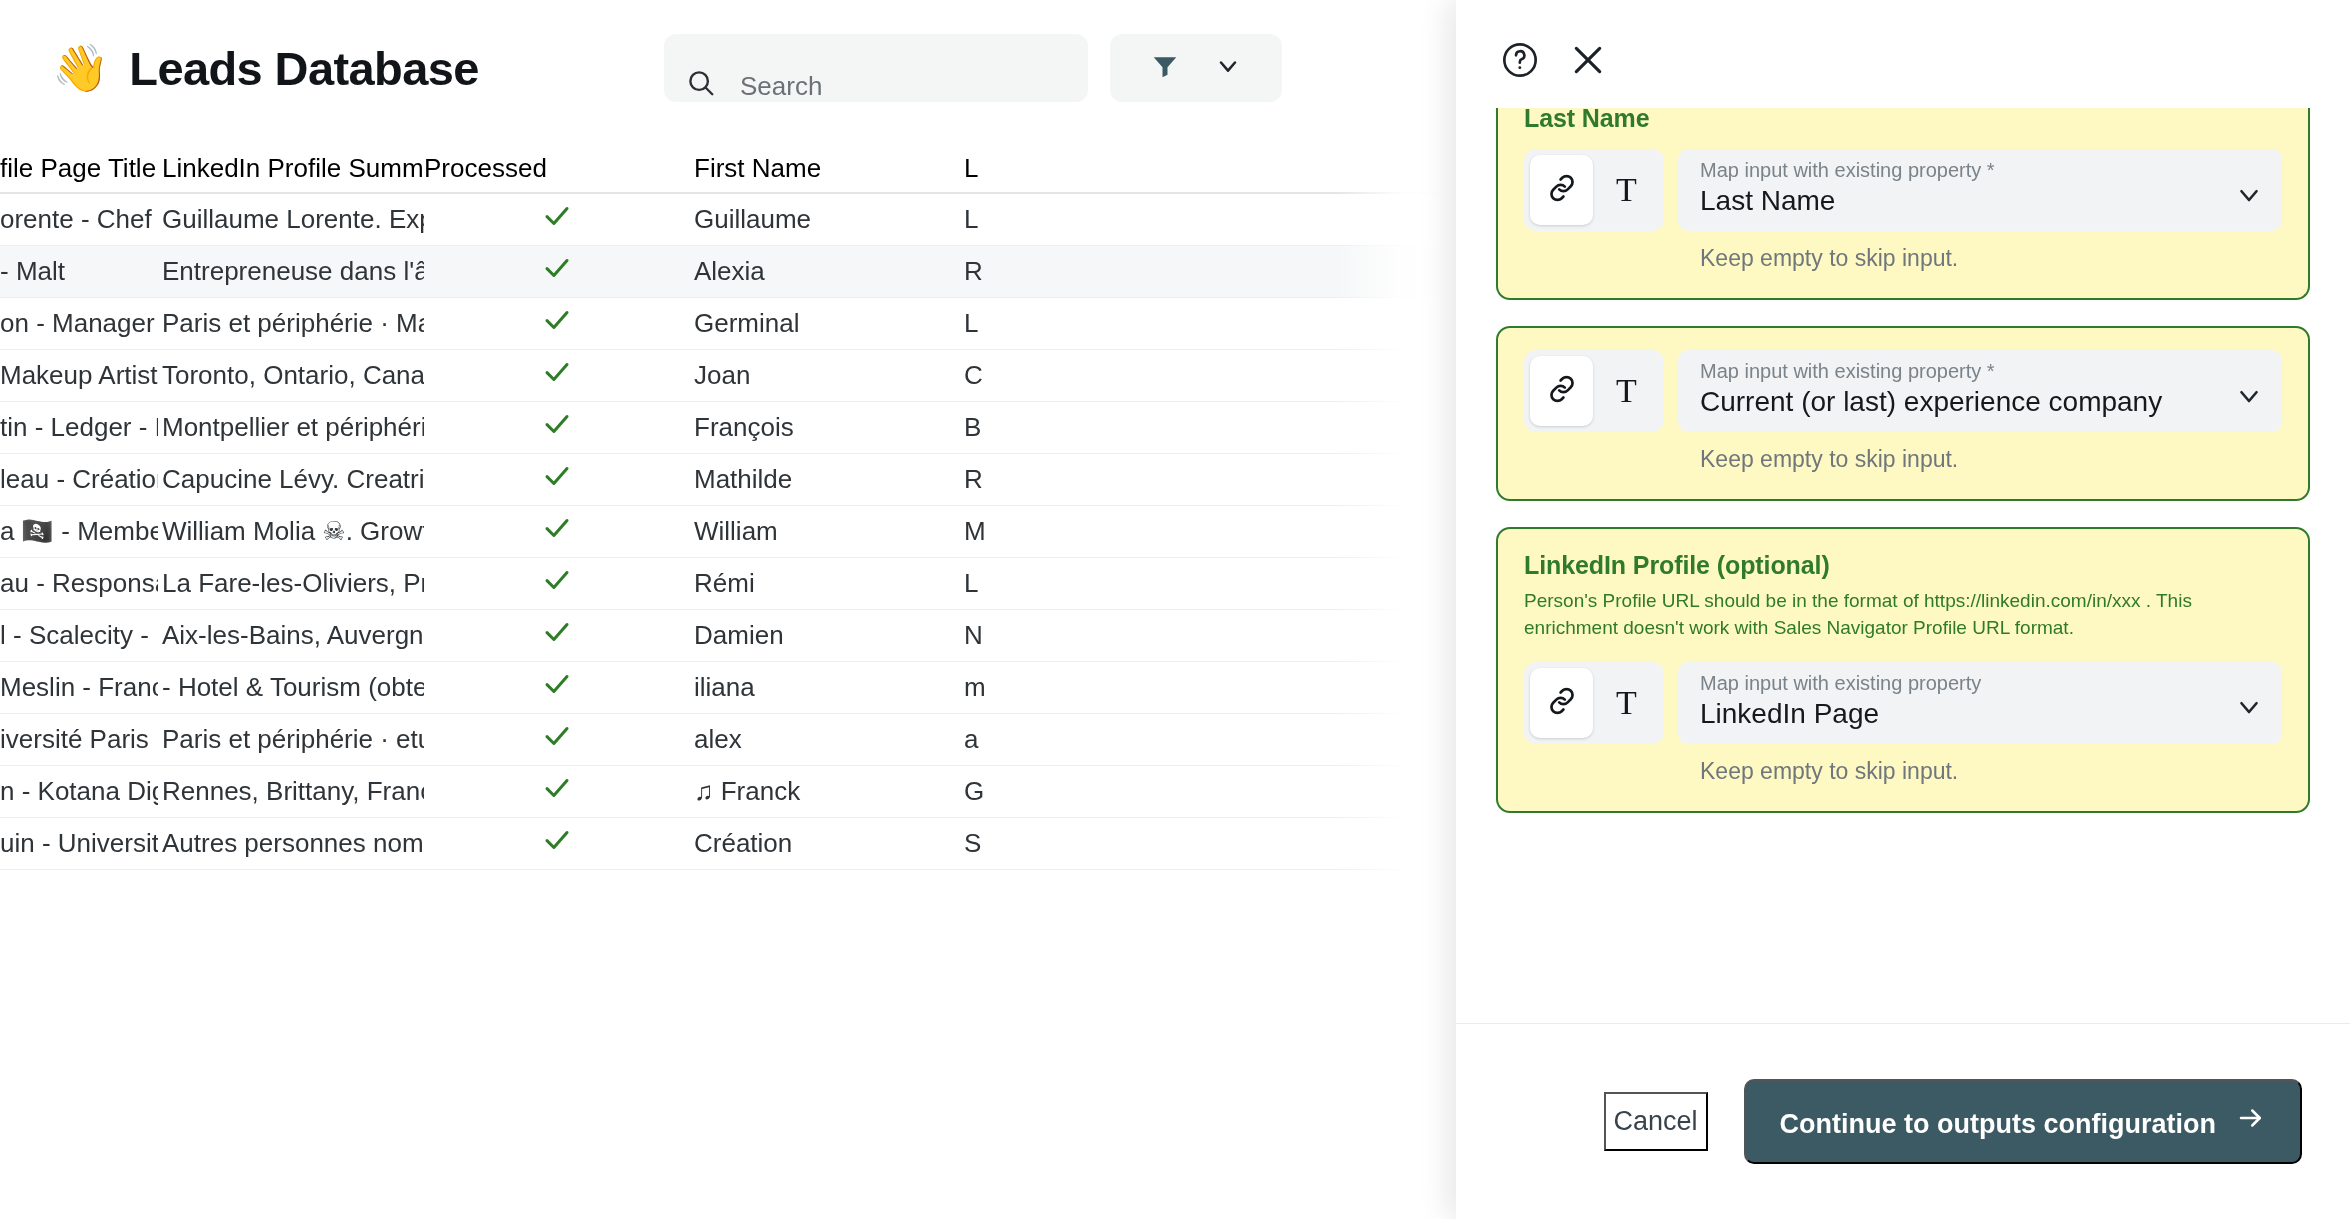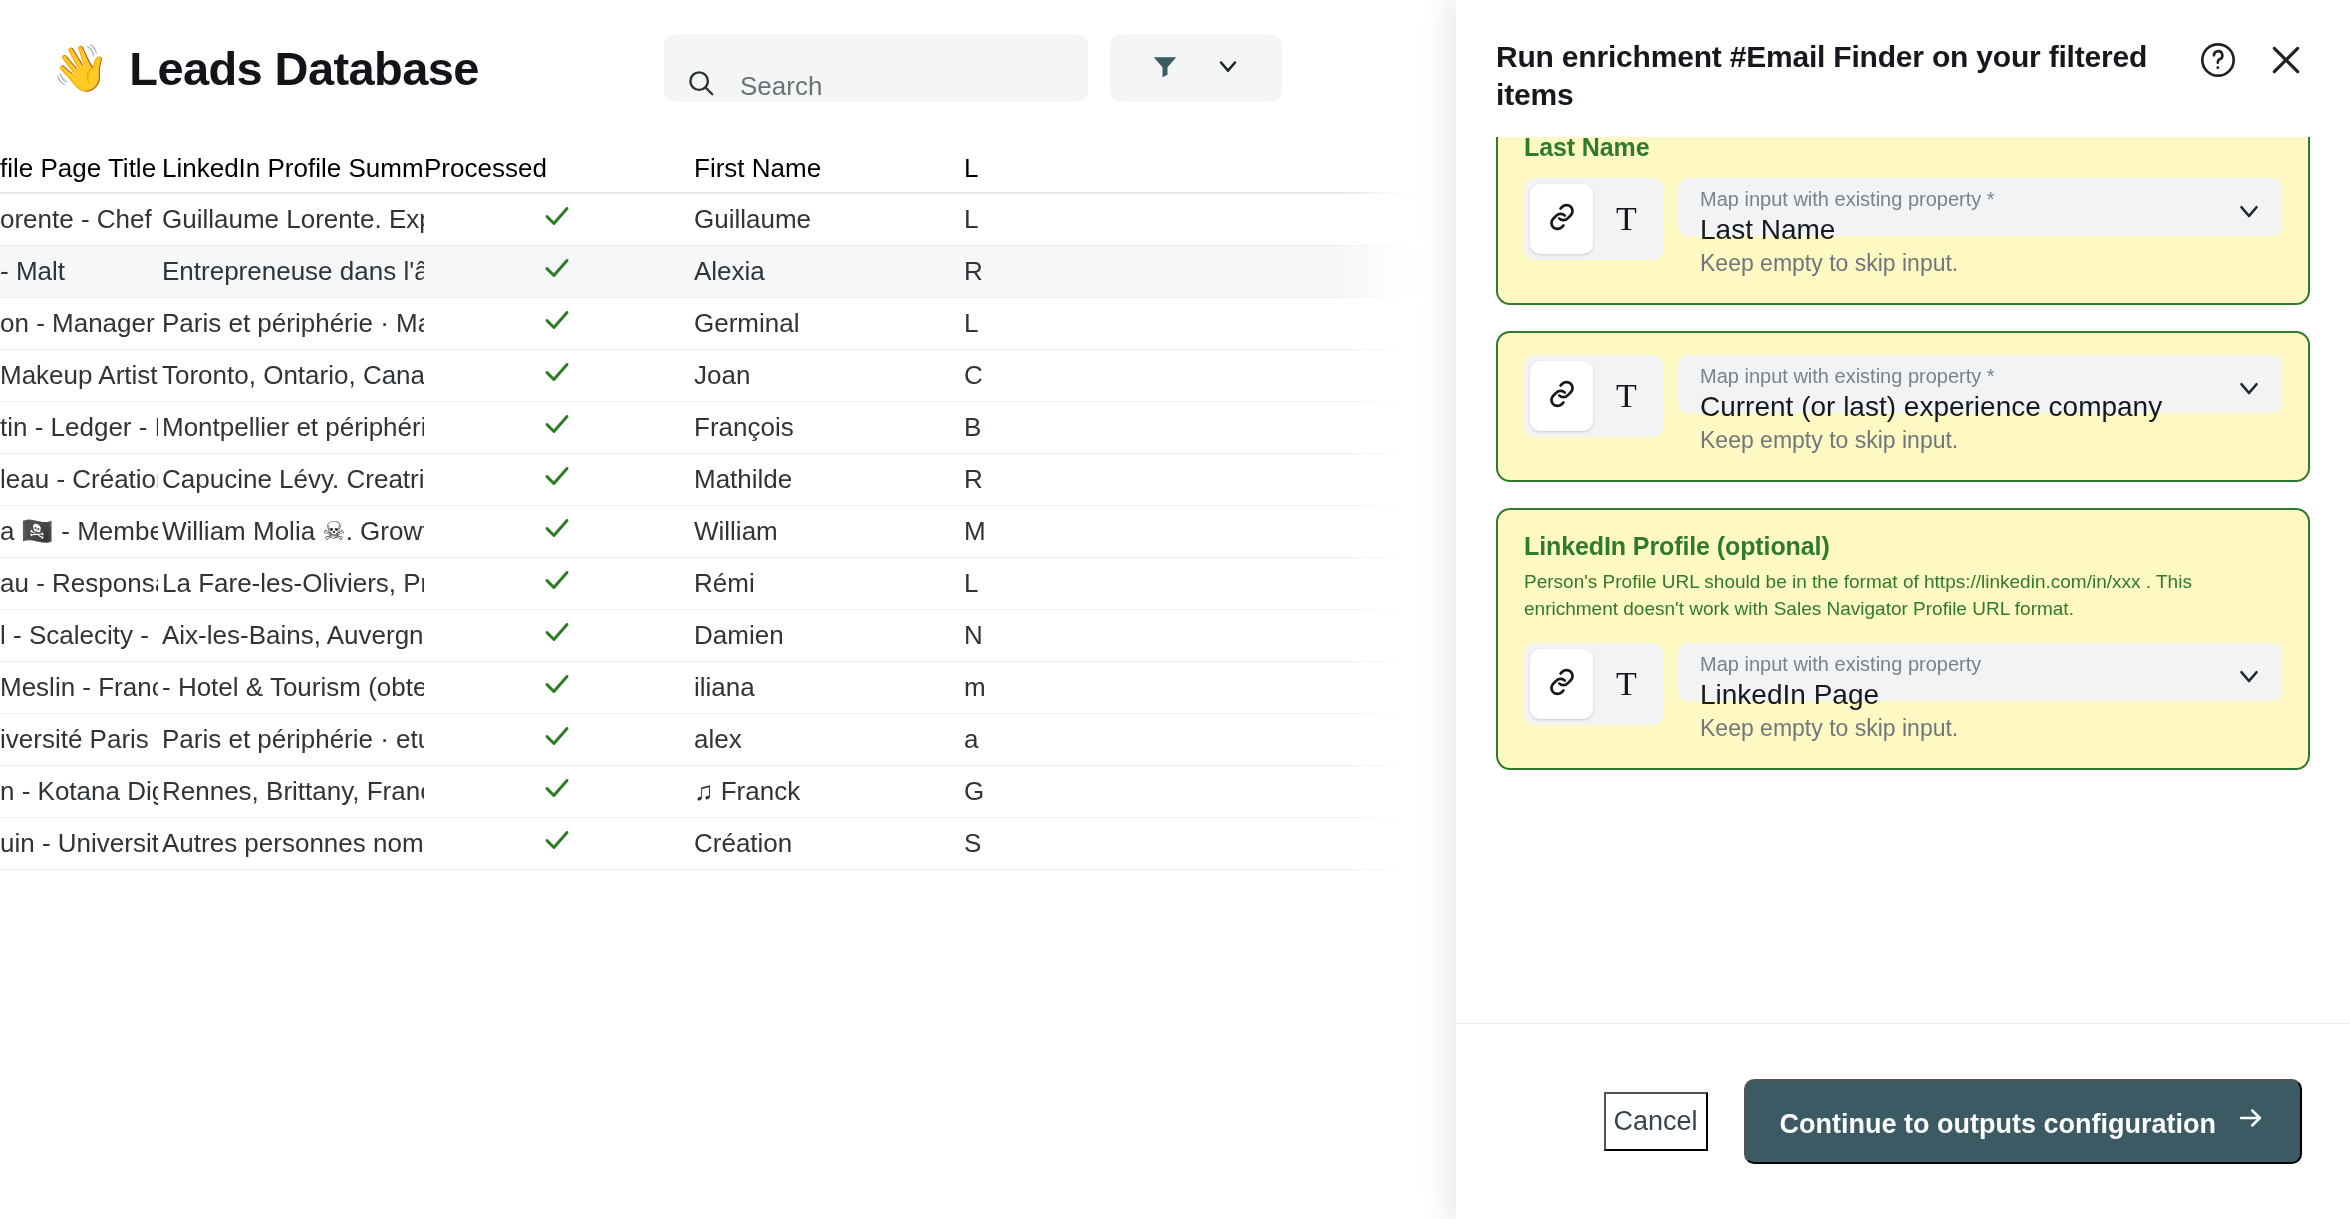--- a/index.html
+++ b/index.html
@@ -165,21 +165,21 @@
   .toggle-opt {
     width: 66px; height: 70px;
     border-radius: 10px;
     display: flex; align-items: center; justify-content: center;
   }
   .toggle-opt.active { background: #ffffff; box-shadow: 0 1px 3px rgba(0,0,0,0.16); }
   .toggle-opt .t-glyph { font-size: 34px; color: #14181c; font-family:"Liberation Serif", serif; }
 
   .select-wrap { flex: 1; display: flex; flex-direction: column; min-width: 0; }
   .select {
-    height: 58px;
+    height: 82px;
     background: #f1f3f4;
     border-radius: 10px;
     padding: 9px 18px 0 22px;
     display: flex; align-items: flex-start;
     position: relative;
     min-width: 0;
   }
   .select-inner { flex: 1; min-width: 0; overflow: hidden; }
   .select-label {
     font-size: 20px; color: #7b838a; line-height: 1.2;
@@ -391,21 +391,20 @@
           </div>
         </div>
     </div>
 
     <div class="table-fade"></div>
   </div>
 
   <div class="panel">
 
     <div class="panel-header">
-      <div class="panel-title">Run enrichment #Email Finder on your filtered items</div>
       <div class="icon-btn">
         <span>
           <svg width="40" height="40" viewBox="0 0 24 24" fill="none" stroke="#1c2227" stroke-width="1.6">
             <circle cx="12" cy="12" r="9.4"></circle>
             <path d="M9.6 9.2a2.5 2.5 0 1 1 3.3 2.4c-.7.3-1 .8-1 1.6v.4" stroke-linecap="round"></path>
             <circle cx="11.9" cy="16.6" r="0.85" fill="#1c2227" stroke="none"></circle>
           </svg>
         </span>
       </div>
       <div class="icon-btn">

